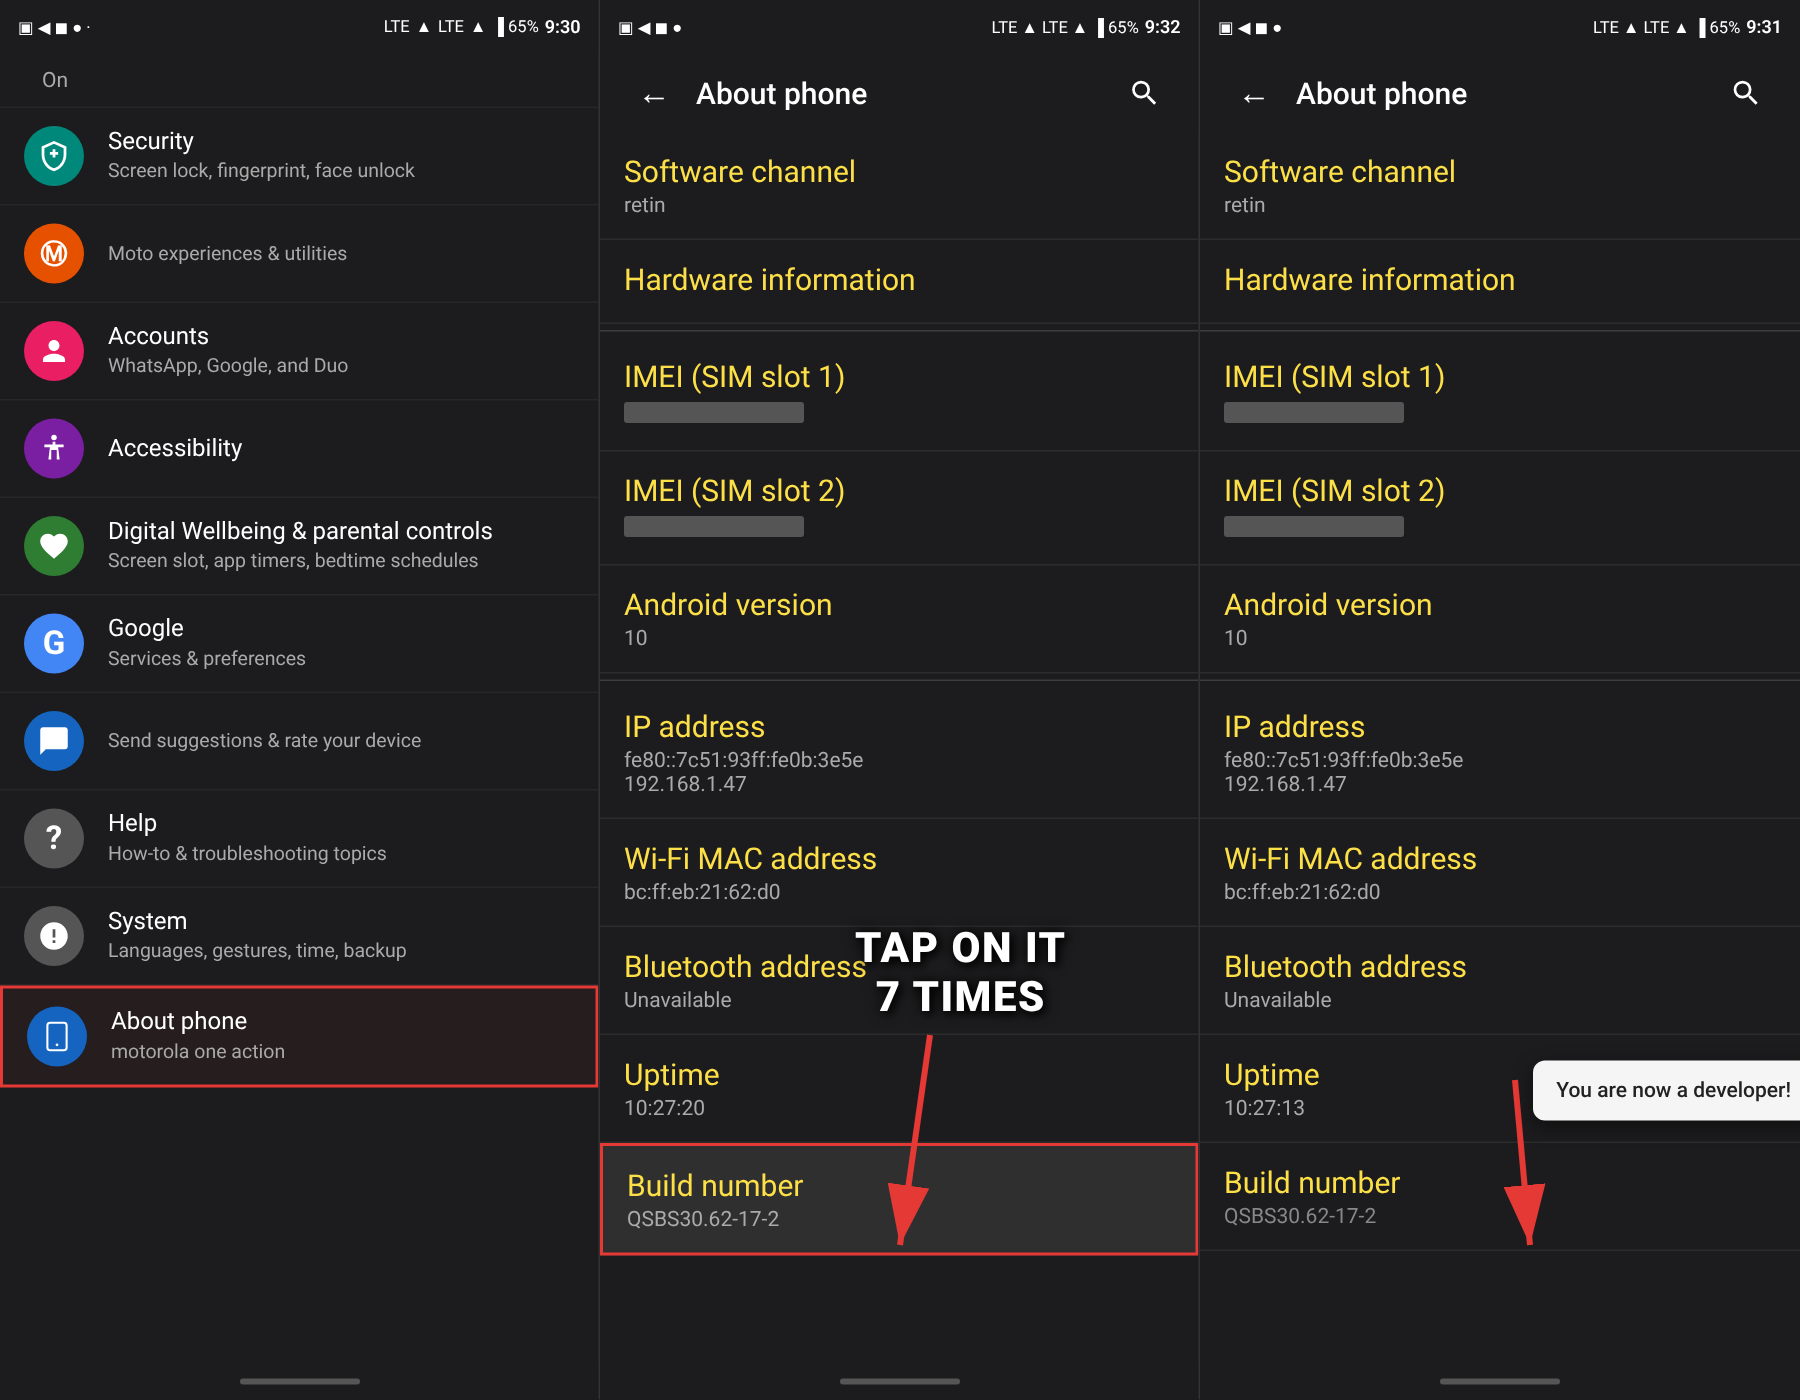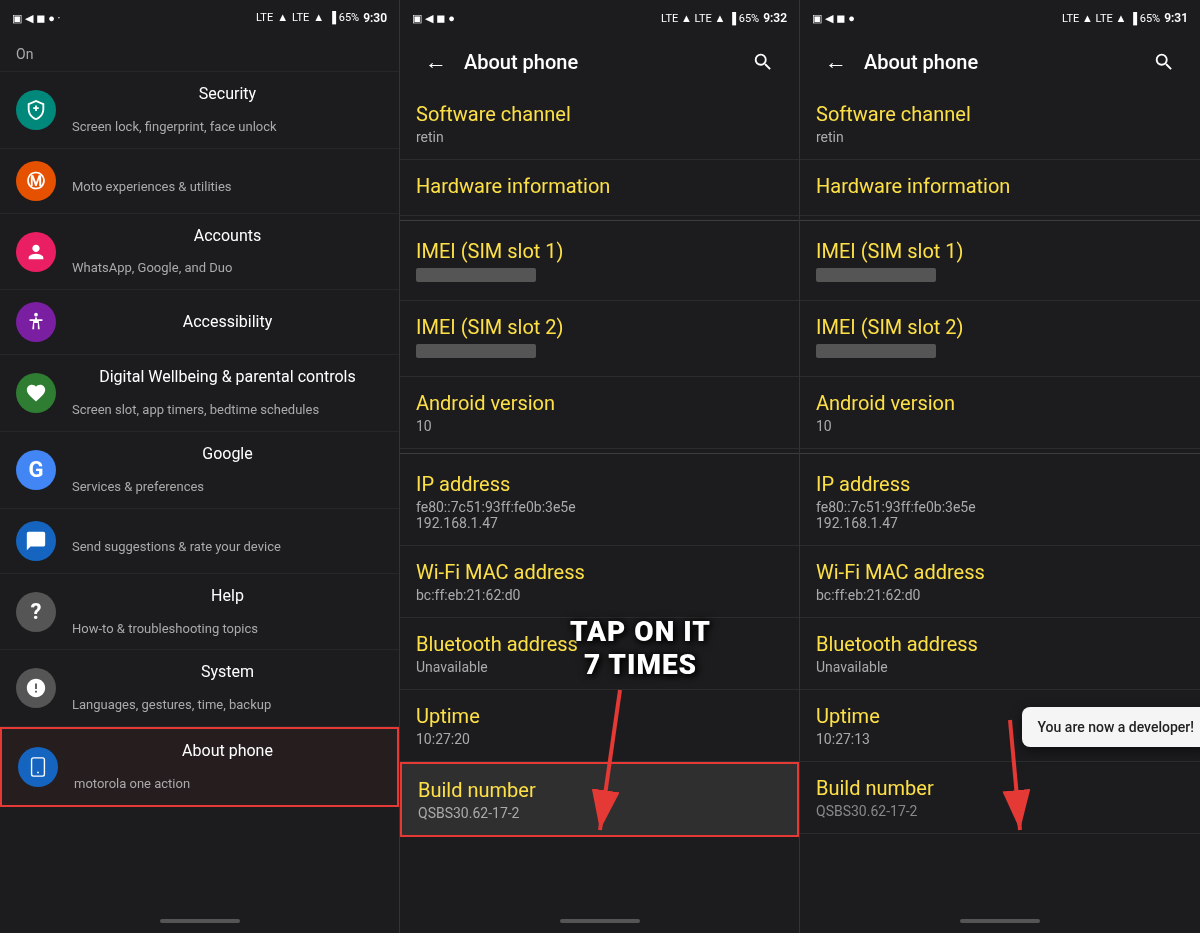--- a/index.html
+++ b/index.html
@@ -132,27 +132,26 @@
     }
 
     .item-text {
       flex: 1;
     }
 
     .item-title {
       font-size: 16px;
       color: #fff;
       line-height: 1.3;
-      text-align: center;
     }
 
     .item-subtitle {
       font-size: 13px;
       color: #aaa;
-      margin-top: 14px;
+      margin-top: 2px;
       line-height: 1.3;
     }
 
     
     .about-item {
       padding: 14px 16px;
       border-bottom: 1px solid rgba(255,255,255,0.07);
       cursor: pointer;
     }
 
@@ -271,21 +270,21 @@
         <span>▲</span>
         <span>LTE</span>
         <span>▲</span>
         <span>▐ 65%</span>
         <span class="status-time">9:30</span>
       </div>
     </div>
 
     <div class="settings-list">
 
-      <div class="settings-item" style="min-height:36px;padding:8px 16px;">
+      <div class="settings-item" style="min-height:36px;padding:8px 28px;">
         <span style="color:#aaa;font-size:14px;">On</span>
       </div>
 
       <div class="settings-item">
         <div class="item-icon icon-teal">
           <svg width="22" height="22" viewBox="0 0 24 24" fill="white">
               <path d="M12 1L3 5v6c0 5.55 3.84 10.74 9 12 5.16-1.26 9-6.45 9-12V5l-9-4zm0 2.18l7 3.12V11c0 4.52-3.02 8.76-7 9.93-3.98-1.17-7-5.41-7-9.93V6.3l7-3.12zM11 7v2H9v2h2v2h2v-2h2V9h-2V7h-2z"></path>
             </svg>
         </div>
         <div class="item-text">

